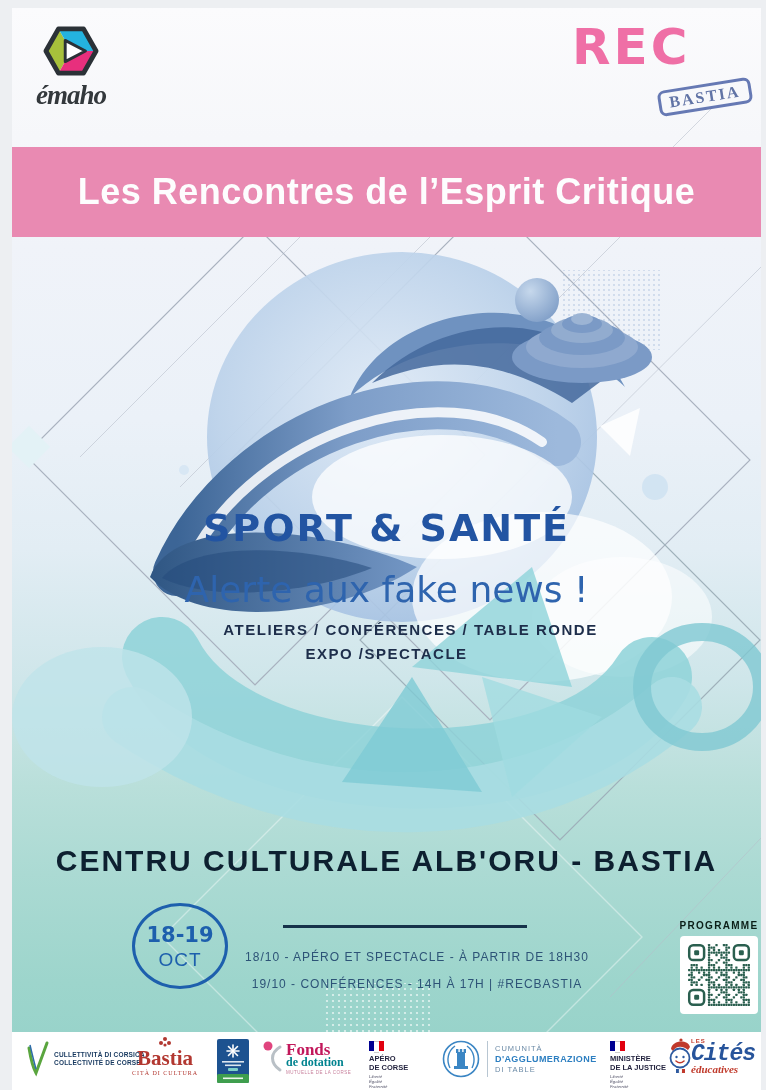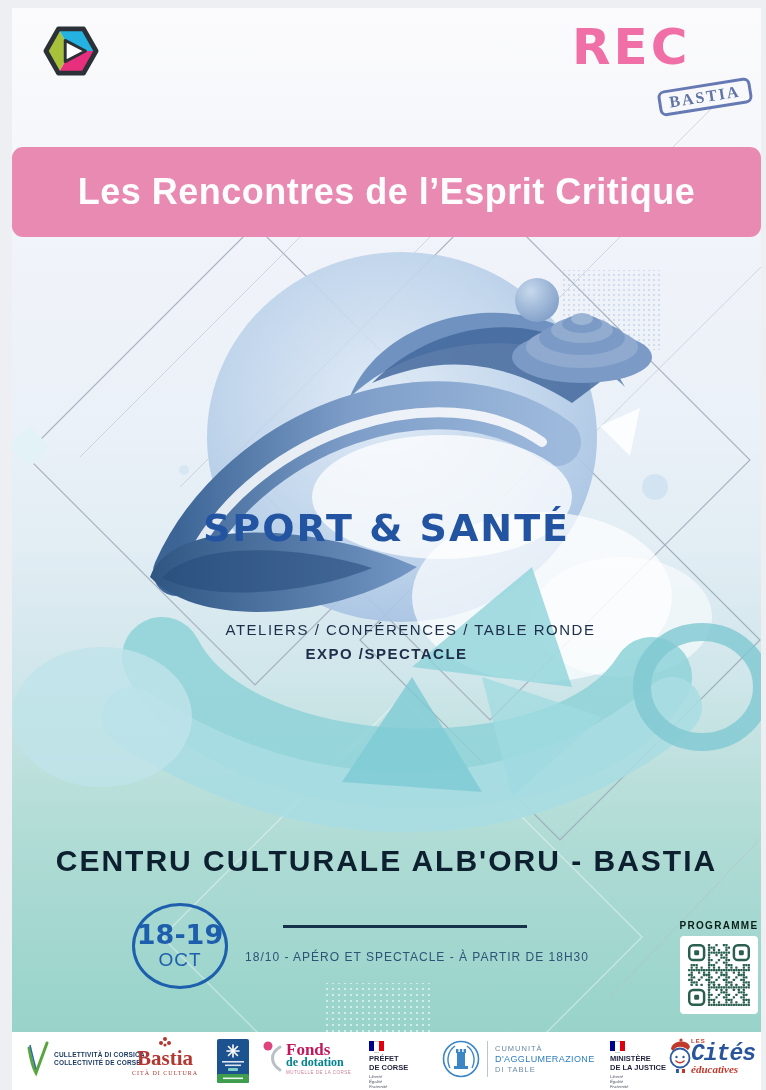--- a/index.html
+++ b/index.html
@@ -28,39 +28,39 @@
   }
   .stamp{
     position:absolute;left:646px;top:76px;z-index:3;transform:rotate(-9deg);
     border:3px solid #5a6fae;border-radius:7px;padding:1px 8px;
     font-family:"Liberation Serif", serif;font-weight:bold;font-size:16px;
     color:#55699f;letter-spacing:2px;opacity:.92;
   }
   
   .banner{
     position:absolute;left:0;top:139px;width:749px;height:90px;z-index:2;
-    background:#e98ab2;display:flex;align-items:center;justify-content:center;border-radius:11px;
+    background:#e98ab2;display:flex;align-items:center;justify-content:center;
   }
   .banner-title{
     color:#fdfdfe;font-weight:bold;font-size:36px;letter-spacing:.5px;
   }
   
   .hero-title{
     position:absolute;left:0;right:0;top:490px;text-align:center;z-index:2;
     font-family:"DejaVu Sans", sans-serif;font-weight:bold;font-size:38px;line-height:60px;
     color:#2254a2;letter-spacing:2px;
   }
   .hero-subtitle{
     position:absolute;left:0;right:0;top:560px;text-align:center;z-index:2;
     font-family:"DejaVu Sans", sans-serif;font-size:36px;line-height:44px;
     color:#2e64ae;letter-spacing:0px;
   }
   .hero-tag1{
     position:absolute;left:0;right:0;top:613px;text-align:center;z-index:2;
-    font-weight:normal;font-size:15px;color:#1d2d4a;letter-spacing:1.5px;margin-left:48px;
+    font-weight:bold;font-size:15px;color:#1d2d4a;letter-spacing:1.5px;margin-left:48px;
   }
   .hero-tag2{
     position:absolute;left:0;right:0;top:637px;text-align:center;z-index:2;
     font-weight:bold;font-size:15px;color:#1d2d4a;letter-spacing:1.5px;
   }
   
   .venue-name{
     position:absolute;left:0;right:0;top:836px;text-align:center;z-index:2;
     font-weight:bold;font-size:30px;color:#0d2030;letter-spacing:2px;
   }
@@ -70,21 +70,21 @@
   }
   .divider{
     position:absolute;left:271px;top:917px;width:244px;height:3px;background:#16324a;z-index:2;
   }
   .date-circle{
     position:absolute;left:120px;top:895px;width:90px;height:80px;z-index:2;
     border:3.5px solid #1d5fad;border-radius:50%;
     display:flex;flex-direction:column;align-items:center;justify-content:center;
     color:#1d5fad;
   }
-  .date-range{font-family:"DejaVu Sans", sans-serif;font-weight:bold;font-size:27px;line-height:28px;}
+  .date-range{font-family:"DejaVu Sans", sans-serif;font-weight:bold;font-size:21px;line-height:28px;}
   .date-month{font-size:19px;line-height:22px;letter-spacing:1px;}
   .schedule{
     position:absolute;left:205px;top:936px;width:400px;text-align:center;z-index:2;
     color:#2d5377;font-size:12px;letter-spacing:1px;line-height:27px;font-weight:normal;
   }
   .program-label{
     position:absolute;left:664px;top:912px;width:86px;text-align:center;z-index:2;
     font-weight:bold;font-size:10px;color:#0b1f18;letter-spacing:1.3px;
   }
   .qr{
@@ -109,21 +109,21 @@
   .prefet{left:357px;top:9px;}
   .justice{left:598px;top:9px;}
   .flag{display:flex;margin-bottom:2px;}
   .flag span{width:5px;height:10px;display:block;}
   .flag .b{background:#000091;}.flag .w{background:#fff;border-top:1px solid #ccc;border-bottom:1px solid #ccc;}.flag .r{background:#e1000f;}
   .gov-name{font-size:7.5px;font-weight:bold;color:#252540;line-height:8.5px;}
   .motto{font-size:4.3px;font-style:italic;color:#55556a;white-space:pre-line;line-height:5px;margin-top:2px;}
   .agglo{left:430px;top:8px;}
   .agglo-sep{width:1px;height:36px;background:#b8c6d2;margin:0 7px;}
   .agglo-l1,.agglo-l3{font-size:7.5px;color:#6b8aa6;letter-spacing:1px;line-height:10px;}
-  .agglo-l2{font-size:9px;font-weight:normal;color:#2d7fc1;letter-spacing:.4px;line-height:11px;}
+  .agglo-l2{font-size:9px;font-weight:bold;color:#2d7fc1;letter-spacing:.4px;line-height:11px;}
   .cites{left:653px;top:4px;}
   .cites-text{margin-left:-6px;}
   .cites-les{font-size:6px;font-weight:bold;color:#c03a2b;letter-spacing:1px;}
   .cites-name{font-family:Liberation Mono, monospace;font-weight:bold;font-style:italic;font-size:23px;line-height:20px;color:#27549b;letter-spacing:-1px;}
   .cites-sub{font-family:"Liberation Serif", serif;font-weight:bold;font-style:italic;font-size:11px;color:#c03a2b;line-height:11px;}
 </style>
 </head>
 <body>
 
 <div class="poster">
@@ -218,43 +218,46 @@
   </svg>
 
   <div class="emaho">
     <svg width="58" height="54" viewBox="0 0 60 56">
       <polygon points="17,5 4,28 17,51 30,28" fill="#a7c13b"></polygon>
       <polygon points="17,5 43,5 56,28 30,28" fill="#24b3e0"></polygon>
       <polygon points="56,28 43,51 17,51 30,28" fill="#e82f7d"></polygon>
       <polygon points="17,5 43,5 56,28 43,51 17,51 4,28" fill="none" stroke="#2b3137" stroke-width="5" stroke-linejoin="round"></polygon>
       <polygon points="24,17 45,28 24,39" fill="#ffffff" stroke="#2b3137" stroke-width="3" stroke-linejoin="round"></polygon>
     </svg>
+    <div class="emaho-word">émaho</div>
   </div>
 
   <div class="rec">REC</div>
   <div class="stamp">BASTIA</div>
 
   <div class="banner">
     <div class="banner-title">Les Rencontres de l’Esprit Critique</div>
   </div>
 
   <div class="hero-title">SPORT &amp; SANTÉ</div>
+  <div class="hero-subtitle">Alerte aux fake news !</div>
   <div class="hero-tag1">ATELIERS / CONFÉRENCES / TABLE RONDE</div>
   <div class="hero-tag2">EXPO /SPECTACLE</div>
 
   <div class="venue-name">CENTRU CULTURALE ALB'ORU - BASTIA</div>
   <div class="divider"></div>
 
   <div class="date-circle">
     <div class="date-range">18-19</div>
     <div class="date-month">OCT</div>
   </div>
 
   <div class="schedule">
     <div>18/10 - APÉRO ET SPECTACLE - À PARTIR DE 18H30</div>
+    <div>19/10 - CONFÉRENCES - 14H À 17H | #RECBASTIA</div>
   </div>
 
   <div class="program-label">PROGRAMME</div>
   <div class="qr">
     <svg id="qr-svg" width="72" height="72" viewBox="0 0 29 29">
       <g stroke="#2a5f4f" fill="none" stroke-width="1">
         <rect x="2.5" y="2.5" width="6" height="6" rx="1.6"></rect>
         <rect x="20.5" y="2.5" width="6" height="6" rx="1.6"></rect>
         <rect x="2.5" y="20.5" width="6" height="6" rx="1.6"></rect>
       </g>
@@ -553,21 +556,21 @@
         <div class="fonds-line3">MUTUELLE DE LA CORSE</div>
       </div>
     </div>
 
     <div class="logo gov prefet">
       <div class="flag">
           <span class="b"></span>
           <span class="w"></span>
           <span class="r"></span>
         </div>
-      <div class="gov-name">PRÉFET</div>
+      <div class="gov-name">APÉRO</div>
       <div class="gov-name">DE CORSE</div>
       <div class="motto">Liberté
 Égalité
 Fraternité</div>
     </div>
 
     <div class="logo agglo">
       <svg width="38" height="38" viewBox="0 0 38 38">
         <circle cx="19" cy="19" r="17.5" fill="#ffffff" stroke="#3b86c4" stroke-width="1.6"></circle>
         <path d="M8,28 C4,20 6,11 13,6" fill="none" stroke="#3b86c4" stroke-width="1.4"></path>

